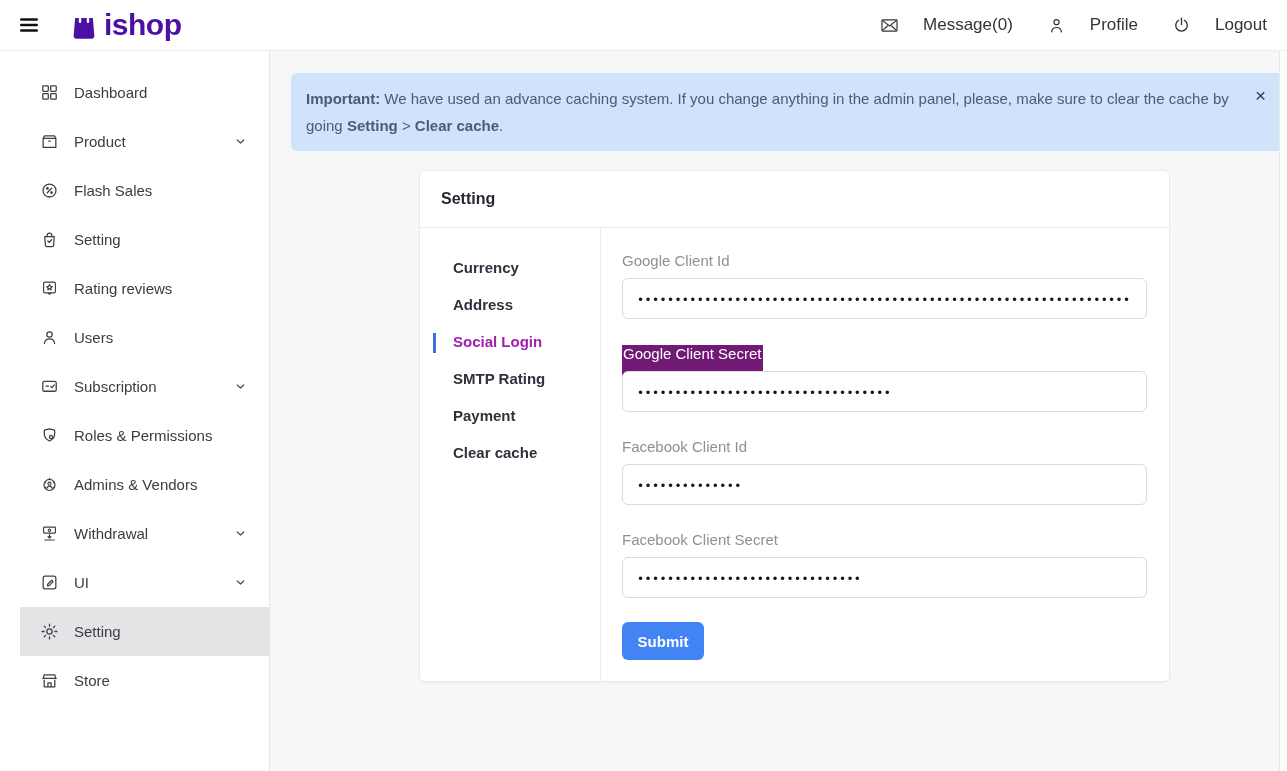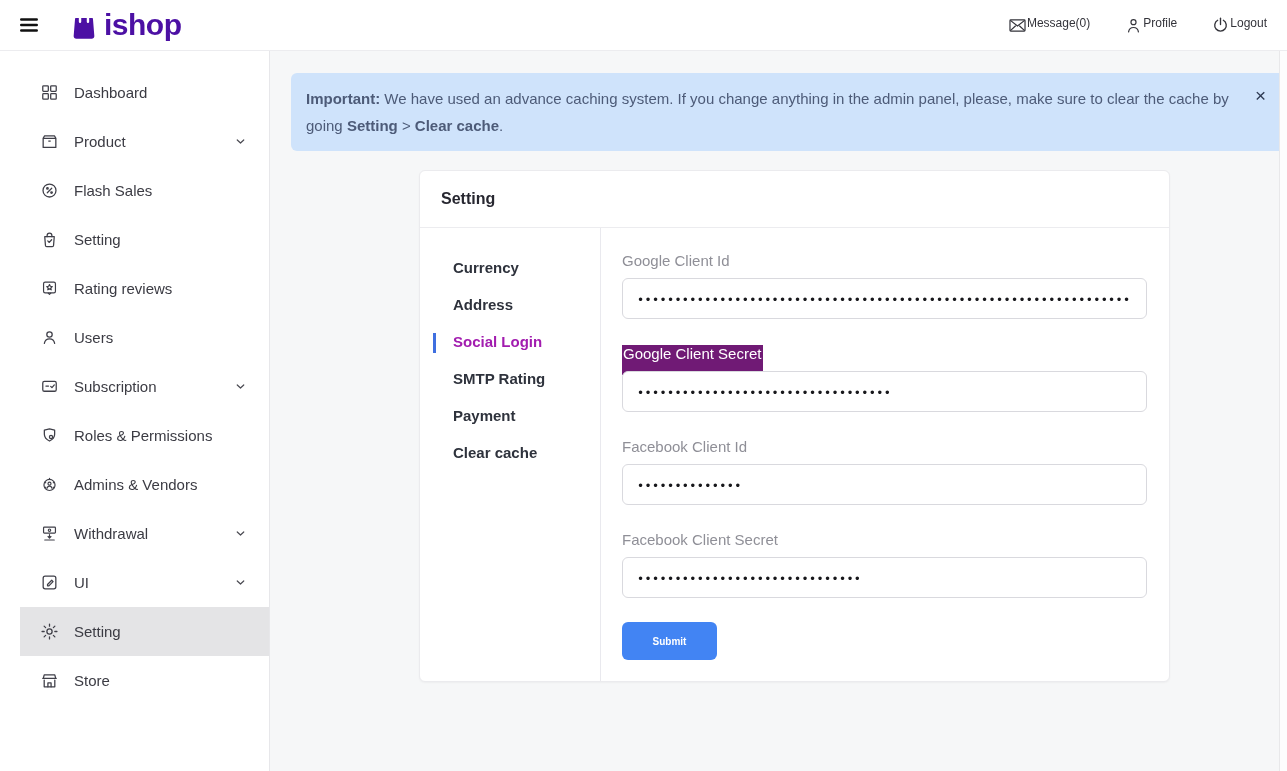--- a/index.html
+++ b/index.html
@@ -7,21 +7,21 @@
     font-family:"Liberation Sans","DejaVu Sans",sans-serif; }
   .app { width:1287px; height:771px; display:flex; flex-direction:column; position:relative; }
 
   
   .header { height:51px; background:#fff; border-bottom:1px solid #ececef;
     display:flex; align-items:center; flex:0 0 51px; }
   .hamburger { margin-left:18px; cursor:pointer; display:flex; align-items:center; }
   .logo { display:flex; align-items:center; margin-left:27px; cursor:pointer; }
   .logo-text { font-size:30px; font-weight:800; color:#4c10a4; letter-spacing:-0.5px; margin-left:3px; line-height:1; }
   .header-menu { margin-left:auto; margin-right:20px; display:flex; align-items:center; gap:34px; }
-  .hm-item { display:flex; gap:0; font-size:12px; color:#33333a; cursor:pointer; }
+  .hm-item { display:flex; align-items:center; gap:24px; font-size:17px; color:#33333a; cursor:pointer; }
   .hm-item svg { display:block; }
 
   
   .body-row { flex:1; display:flex; min-height:0;margin-left:20px; }
   .sidebar { width:250px; flex:0 0 250px; background:#fff; border-right:1px solid #e7e7ea; padding-top:17px; }
   .side-item { height:49px; display:flex; align-items:center; padding-left:20px; cursor:pointer; color:#3b3b43; }
   .side-item.active { background:#e4e4e6; }
   .sicon { width:19px; height:19px; display:flex; align-items:center; justify-content:center; flex:0 0 19px; }
   .slabel { margin-left:15px; font-size:15px; }
   .schev { margin-left:auto; margin-right:22px; display:flex; }
@@ -47,22 +47,22 @@
   .nav-item.active { color:#a21caf; }
   .nav-item.active::before { content:""; position:absolute; left:13px; top:10px; height:20px; width:3px; background:#3f6fe0; }
 
   .form-col { flex:1; padding:22px 22px 21px 21px; }
   .field { margin-bottom:24px; }
   .field-label { display:block; color:#8f8f97; font-size:15px; margin-bottom:7px; line-height:21px; }
   .field-label .sel { background:#701a75; color:#fff; padding:0 2px 13px 1px; }
   .field input { width:100%; height:41px; border:1px solid #d9d9de; border-radius:6px; background:#fff;
     padding:2px 14px 0 14px; font-size:12px; letter-spacing:0.4px; color:#17171b; outline:none;
     font-family:"DejaVu Sans",sans-serif; }
-  .submit-btn { width:95px; height:38px; background:#4284f3; border:none; border-radius:6px; color:#fff;
-    font-size:10px; font-weight:700; cursor:pointer; font-family:inherit; }
+  .submit-btn { width:82px; height:38px; background:#4284f3; border:none; border-radius:6px; color:#fff;
+    font-size:15px; font-weight:700; cursor:pointer; font-family:inherit; }
 </style>
 </head>
 <body>
 
 <div class="app">
 
   <div class="header">
     <span class="hamburger">
       <svg width="22" height="22" viewBox="0 0 24 24" fill="none" stroke="#111" stroke-width="2.6" stroke-linecap="round">
           <path d="M3.5 6h17M3.5 12h17M3.5 18h17"></path>

